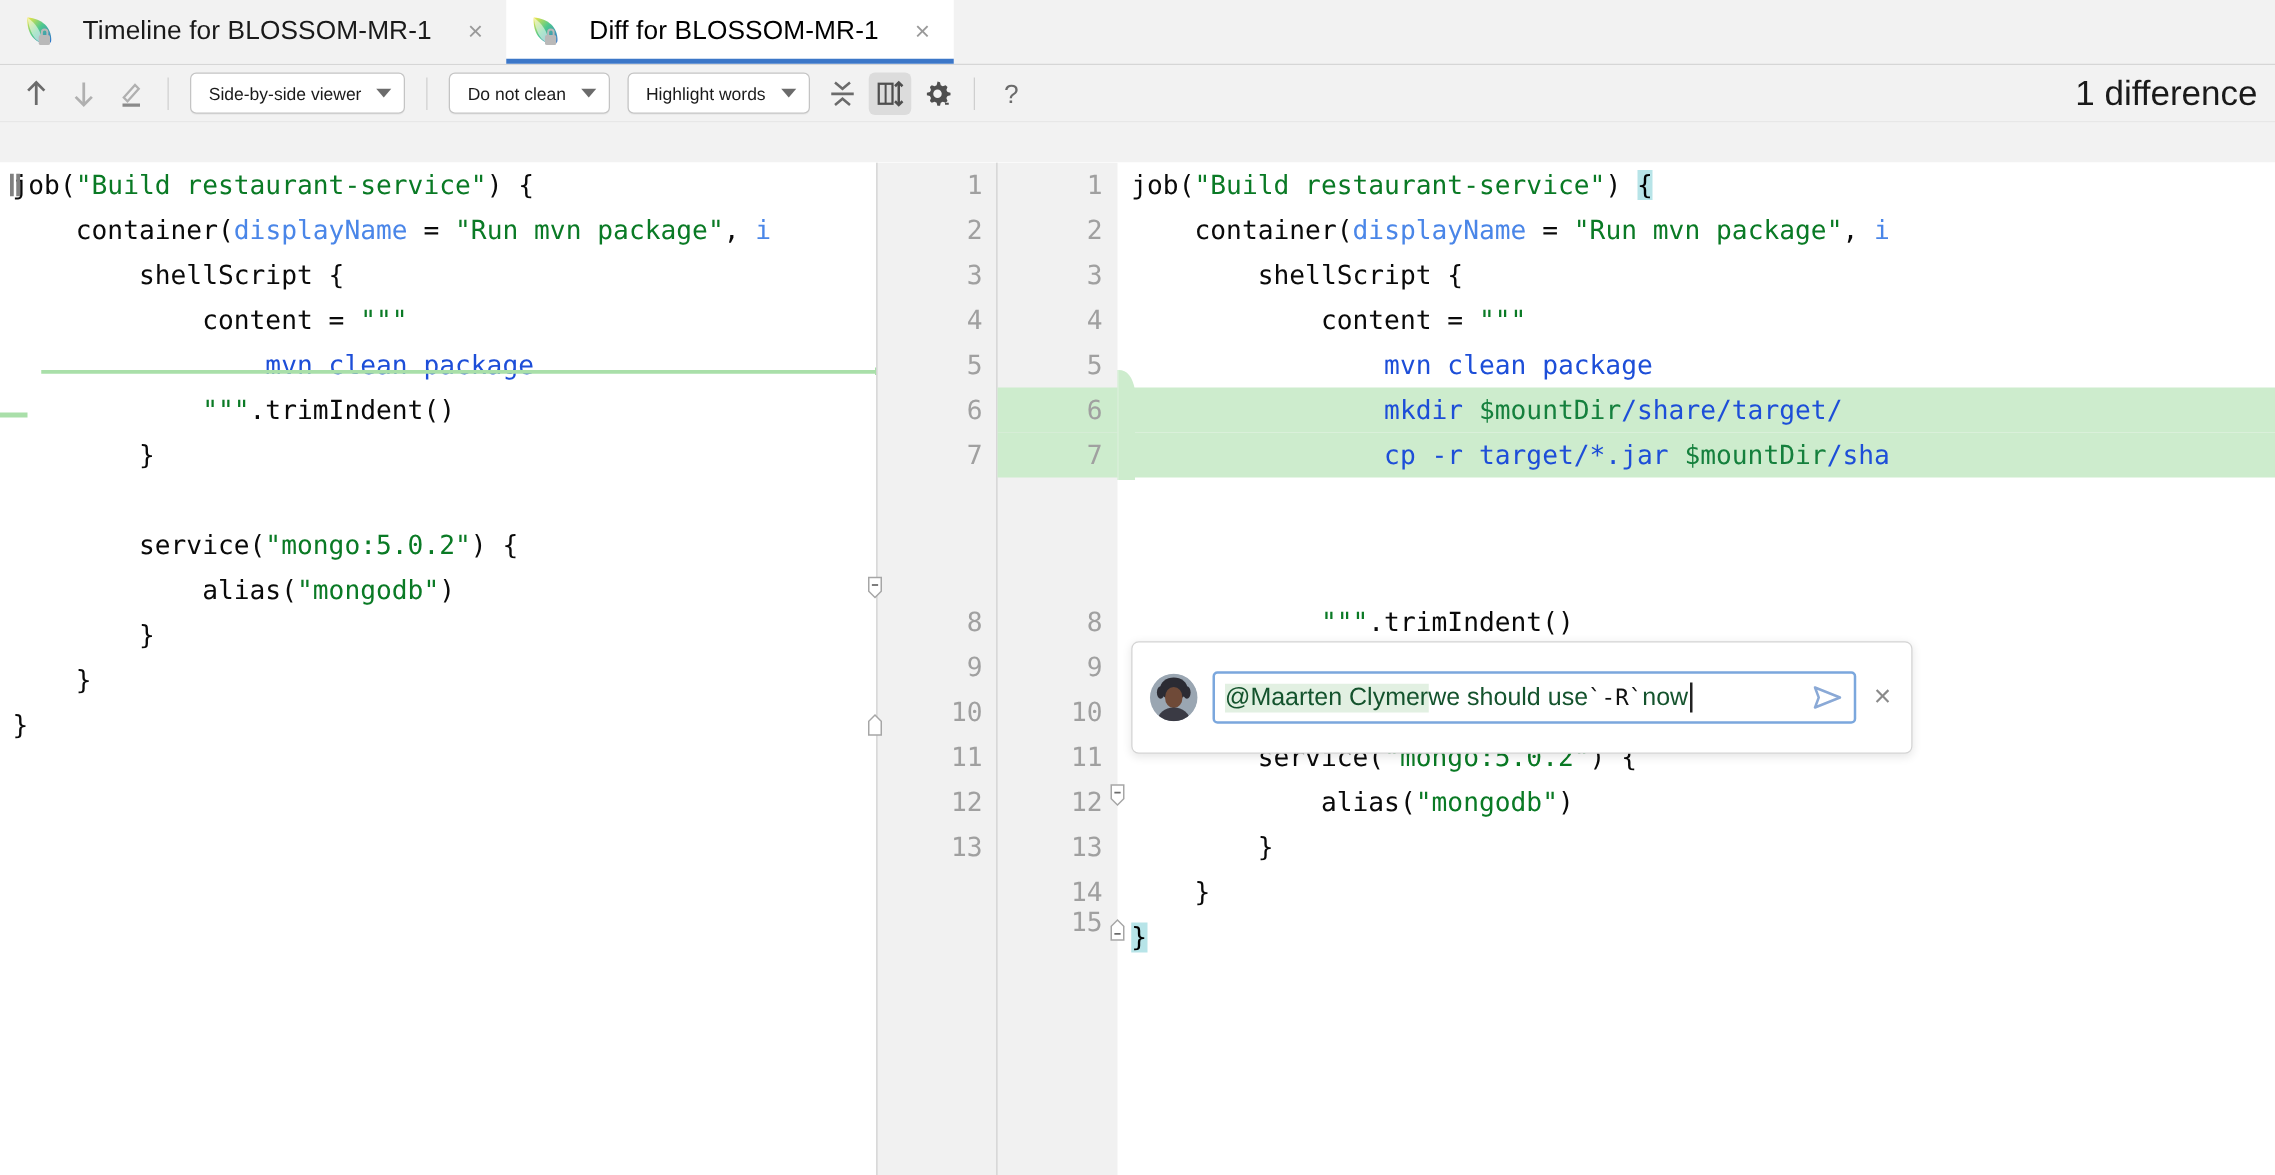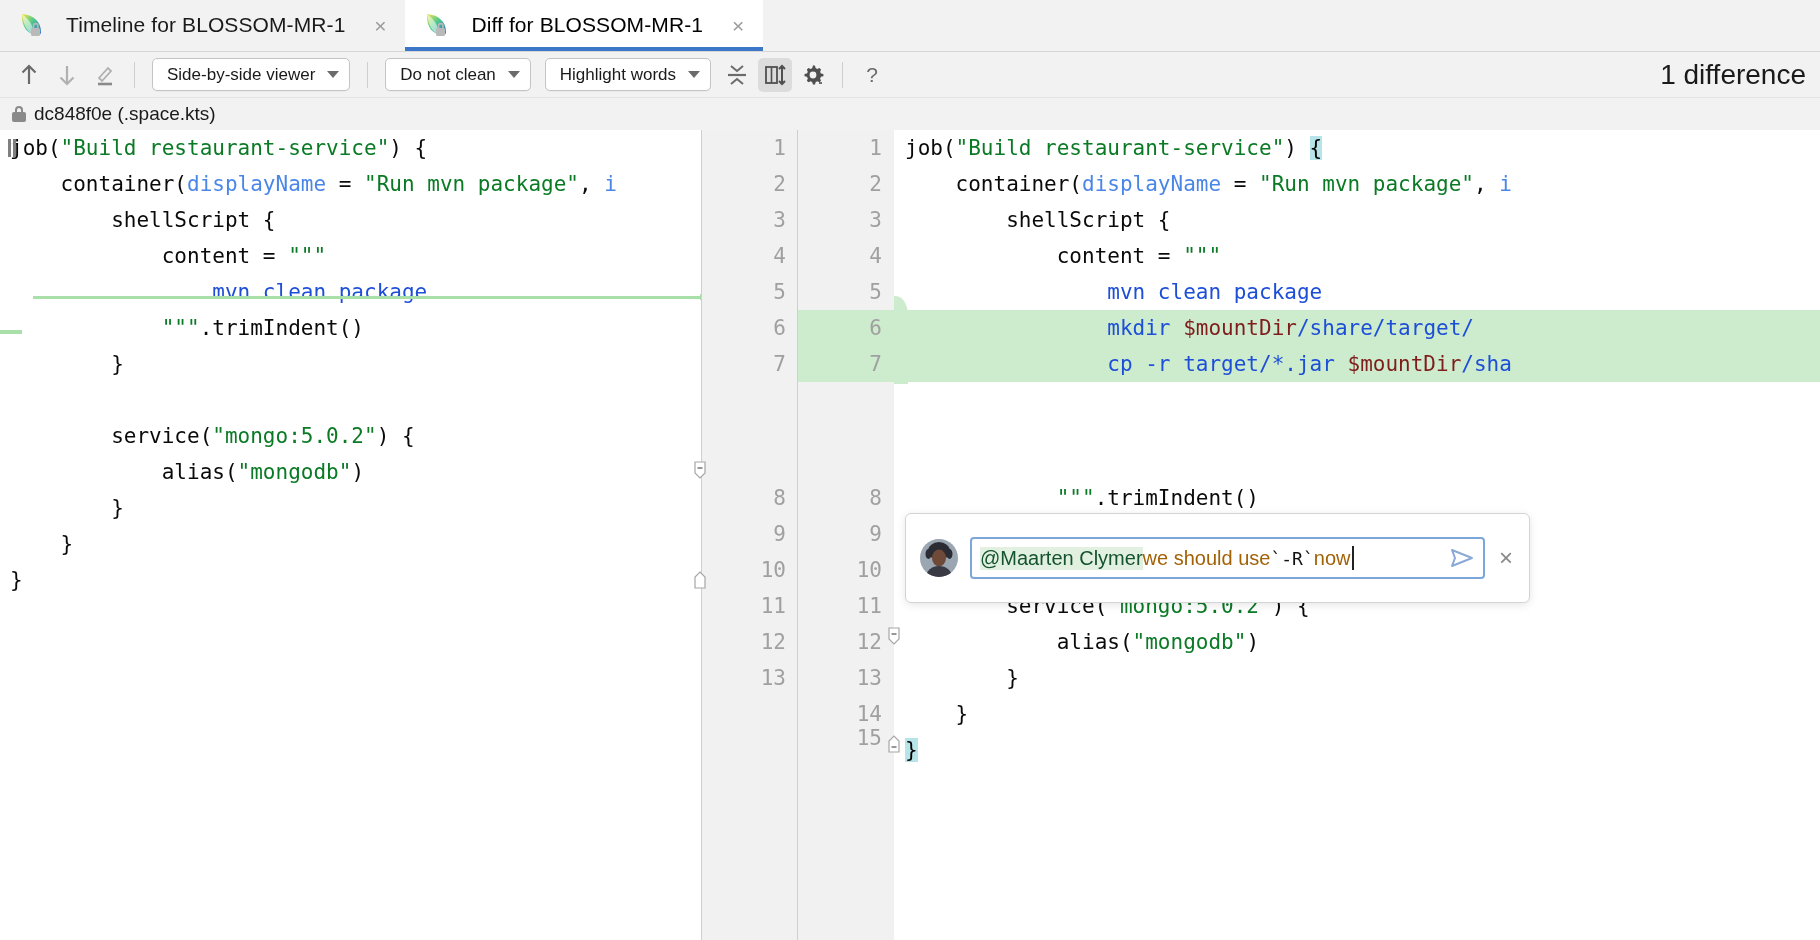--- a/index.html
+++ b/index.html
@@ -68,21 +68,21 @@
     background:#fff;
     border:1px solid #c4c4c4;
     border-radius:5px;
     display:flex; align-items:center;
     padding: 0 10px 0 14px;
     margin: 0 7px;
     gap:12px;
     cursor:pointer;
     box-shadow: 0 1px 0 rgba(0,0,0,0.03);
   }
-  .tb-select .lbl { font-size:17px; color:#1a1a1a; white-space:nowrap; }
+  .tb-select .lbl { font-size:14px; color:#1a1a1a; white-space:nowrap; }
   .caret {
     width:0;height:0;border-left:6px solid transparent;border-right:6px solid transparent;
     border-top:7px solid #6b6b6b;
   }
   .tb-right {
     margin-left:auto; font-size:28px; color:#1a1a1a; white-space:nowrap;
     padding-right:0px;
   }
 
   
@@ -119,21 +119,21 @@
   .gutter-left  { left:701px; }
   .gutter-right { left:797px; }
   .gutter .ln { text-align:right; padding-right:12px; height:36px; }
 
   .codeline { height:36px; white-space:pre; padding-left:10px; }
   .codeline.hl { background:#cdeccd; }
 
   
   .s-str  { color:#0a7a25; }
   .s-kw   { color:#4a86e8; }
-  .s-var  { color:#7f1d1d; }
+  .s-var  { color:#15803d; }
   .s-txt  { color:#0a0a0a; }
   .s-sh   { color:#1d4ed8; }
   .s-sel  { background:#b7e4e8; }
 
   
   .diff-sepline {
     position:absolute; left:33px; width:667px; height:3px; background:#a9dfa9;
   }
   .diff-tick {
     position:absolute; left:0; width:22px; height:4px; background:#a9dfa9;
@@ -170,21 +170,21 @@
     flex:1 1 auto; height:42px;
     border:2px solid #7ba7dd; border-radius:4px;
     background:#fff;
     display:flex; align-items:center;
     padding:0 8px 0 8px;
     font-size:20px; color:#111;
     overflow:hidden; white-space:nowrap;
     position:relative;
   }
   .mention { background:#e2f0e2; color:#14532d; }
-  .dotspace { color:#a16207; }
+  .dotspace { color:#14532d; }
   .mono-inline { font-family:"DejaVu Sans Mono","Liberation Mono",monospace; font-size:18px; }
   .caret-bar {
     display:inline-block; width:2px; height:24px; background:#222;
     vertical-align:middle; margin: 0 1px;
   }
   .send-arrow { margin-left:auto; padding-left:10px; display:flex; align-items:center; }
   .popup-close { font-size:24px; color:#8a8a8a; line-height:1; padding:0 2px; cursor:pointer; }
 
   .fold-marker {
     position:absolute; width:16px; height:20px;
@@ -312,27 +312,20 @@
     <div class="tb-icon-btn">
       <svg width="26" height="26" viewBox="0 0 26 26">
         <text x="13" y="20" text-anchor="middle" font-size="21" fill="#6b6b6b" font-family="Liberation Sans, sans-serif">?</text>
       </svg>
     </div>
 
     <div class="tb-right">1 difference</div>
   </div>
 
   <div class="filehdrs">
-    <div class="filehdr" style="width:895px;">
-      <span class="lockglyph">
-          <span class="shackle"></span>
-          <span class="body"></span>
-        </span>
-      <span class="name">dc848f0e (.space.kts)</span>
-    </div>
   </div>
 
   <div class="diffbody">
 
     <svg class="connector">
       <path d="M 700 168 L 797 168 L 797 168 Q 810 168 812 185 L 812 250 L 895 250 L 895 168 Z" fill="#cdeccd" opacity="0"></path>
 
       <path d="M 797 166 L 895 166 L 895 254 L 797 254 Z" fill="#cdeccd"></path>
 
       <path d="M 700 164 L 700 170 L 797 170 L 797 164 Z" fill="#a9dfa9"></path>

